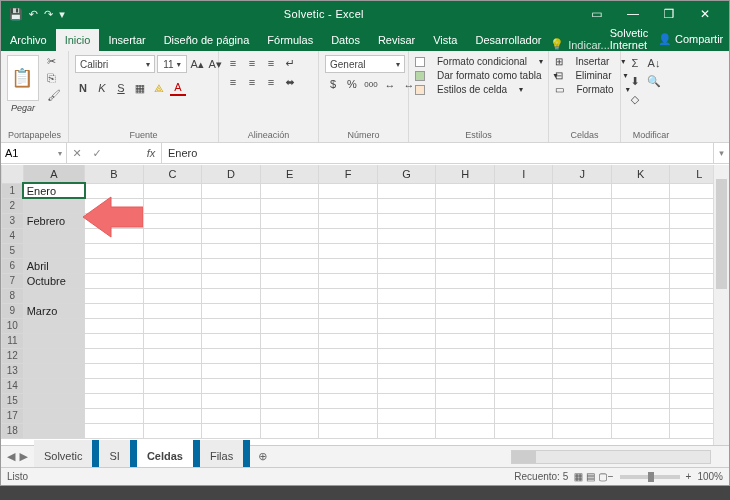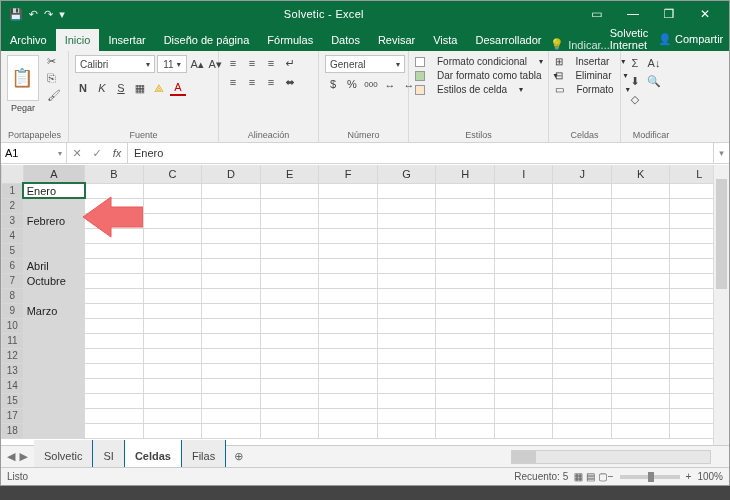--- a/index.html
+++ b/index.html
@@ -33,21 +33,21 @@
   .combo.size { width: 30px; justify-content: center; gap:3px; }
   .ic { width: 16px; height: 16px; display: inline-flex; align-items: center; justify-content: center; font-size: 11px; color: #444; }
   .icrow { display: flex; gap: 3px; }
   .styles-item { font-size: 10px; color: #333; display: flex; align-items: center; gap: 12px; padding: 1px 0; white-space: nowrap; }
   .swatch { width: 10px; height: 10px; background: #fff; border: 1px solid #999; }
   
   .fbar { height: 21px; border-bottom: 1px solid #d4d4d4; display: flex; align-items: stretch; background: #fff; font-size: 11px; }
   .namebox { width: 66px; border-right: 1px solid #d4d4d4; padding: 0 4px; display: flex; align-items: center; justify-content: space-between; }
   .fx-controls { display: flex; align-items: center; border-right: 1px solid #d4d4d4; }
   .fx-controls span { width: 20px; text-align: center; color: #888; font-size: 11px; }
-  .fx-controls .fx { font-style: italic; color: #555; }
+  .fx-controls .fx { font-style: italic; color: #555; margin-left: 34px; }
   .fx-input { flex: 1; padding: 0 6px; display: flex; align-items: center; color: #333; }
   .fx-expand { width: 16px; border-left: 1px solid #d4d4d4; display:flex; align-items:center; justify-content:center; color:#888; font-size:9px;}
   
   .sheet-area { position: absolute; top: 164px; left: 0; right: 0; bottom: 40px; background: #fff; overflow: hidden; }
   table.grid { border-collapse: collapse; table-layout: fixed; }
   .grid th, .grid td { border: 1px solid #d8d8d8; font-size: 11px; font-weight: normal; }
   .grid thead th { background: #e6e6e6; height: 18px; text-align: center; color: #333; border-top: none; }
   .grid thead th:first-child { background: #e6e6e6; width: 22px; }
   .grid tbody th { background: #e6e6e6; width: 22px; text-align: center; color: #555; height: 15px; font-size:10px; }
   .grid td { height: 15px; padding: 0 3px; vertical-align: middle; color: #222; }
@@ -55,21 +55,21 @@
   .colOther { width: 60px; }
   
   .grid td.sel { background: #d7d7d7; }
   .grid thead th.selhead { background: #d2d2d2; }
   .grid tbody th.selrowhead { background: #d2d2d2; }
   
   .grid td.active { background: #fff !important; outline: 2px solid #217346; outline-offset: -1px; position: relative; z-index: 2; }
   
   .sheettabs { position: absolute; bottom: 18px; left: 0; right: 0; height: 22px; background: #f3f3f3; border-top: 1px solid #ccc; display: flex; align-items: center; font-size: 11px; }
   .sheettabs .nav { padding: 0 6px; color: #777; display:flex; gap:4px; }
-  .sheettab { padding: 10px 10px; border-right: 1px solid #0369a1; color: #444; background:#ececec; }
+  .sheettab { padding: 10px 10px; border-right: 7px solid #0369a1; color: #444; background:#ececec; }
   .sheettab.active { background: #fff; border-bottom: 2px solid #217346; font-weight: bold; }
   .sheettabs .add { padding: 0 8px; color: #666; }
   .sheettabs .scroll { margin-left: auto; width: 200px; height: 14px; background: #e7e7e7; border: 1px solid #cfcfcf; margin-right: 18px; position: relative; }
   .sheettabs .scroll .thumb { position: absolute; left: 0; top: 0; bottom: 0; width: 24px; background: #cdcdcd; }
   
   .status { position: absolute; bottom: 0; left: 0; right: 0; height: 18px; background: #f3f3f3; border-top: 1px solid #ccc; display: flex; align-items: center; font-size: 10px; color: #555; padding: 0 6px; }
   .status .spacer { flex: 1; }
   .status .zoom { display: flex; align-items: center; gap: 6px; }
   .status .zslider { width: 60px; height: 4px; background: #cfcfcf; position: relative; }
   .status .zslider .zthumb { position: absolute; left: 28px; top: -3px; width: 6px; height: 10px; background: #888; }
@@ -122,21 +122,21 @@
       </span>
     </div>
   </div>
 
   <div class="ribbon">
 
     <div class="group" style="width:68px;">
       <div class="body">
         <div style="text-align:center;">
           <div class="paste-big">📋</div>
-          <div style="font-size:9px;margin-top:2px;">Pegar</div>
+          <div style="font-size:9px;margin-top:2px;font-style:italic;">Pegar</div>
         </div>
         <div class="smallstack">
           <span>✂</span>
           <span>⎘</span>
           <span>🖌</span>
         </div>
       </div>
       <div class="label">Portapapeles</div>
     </div>
 

